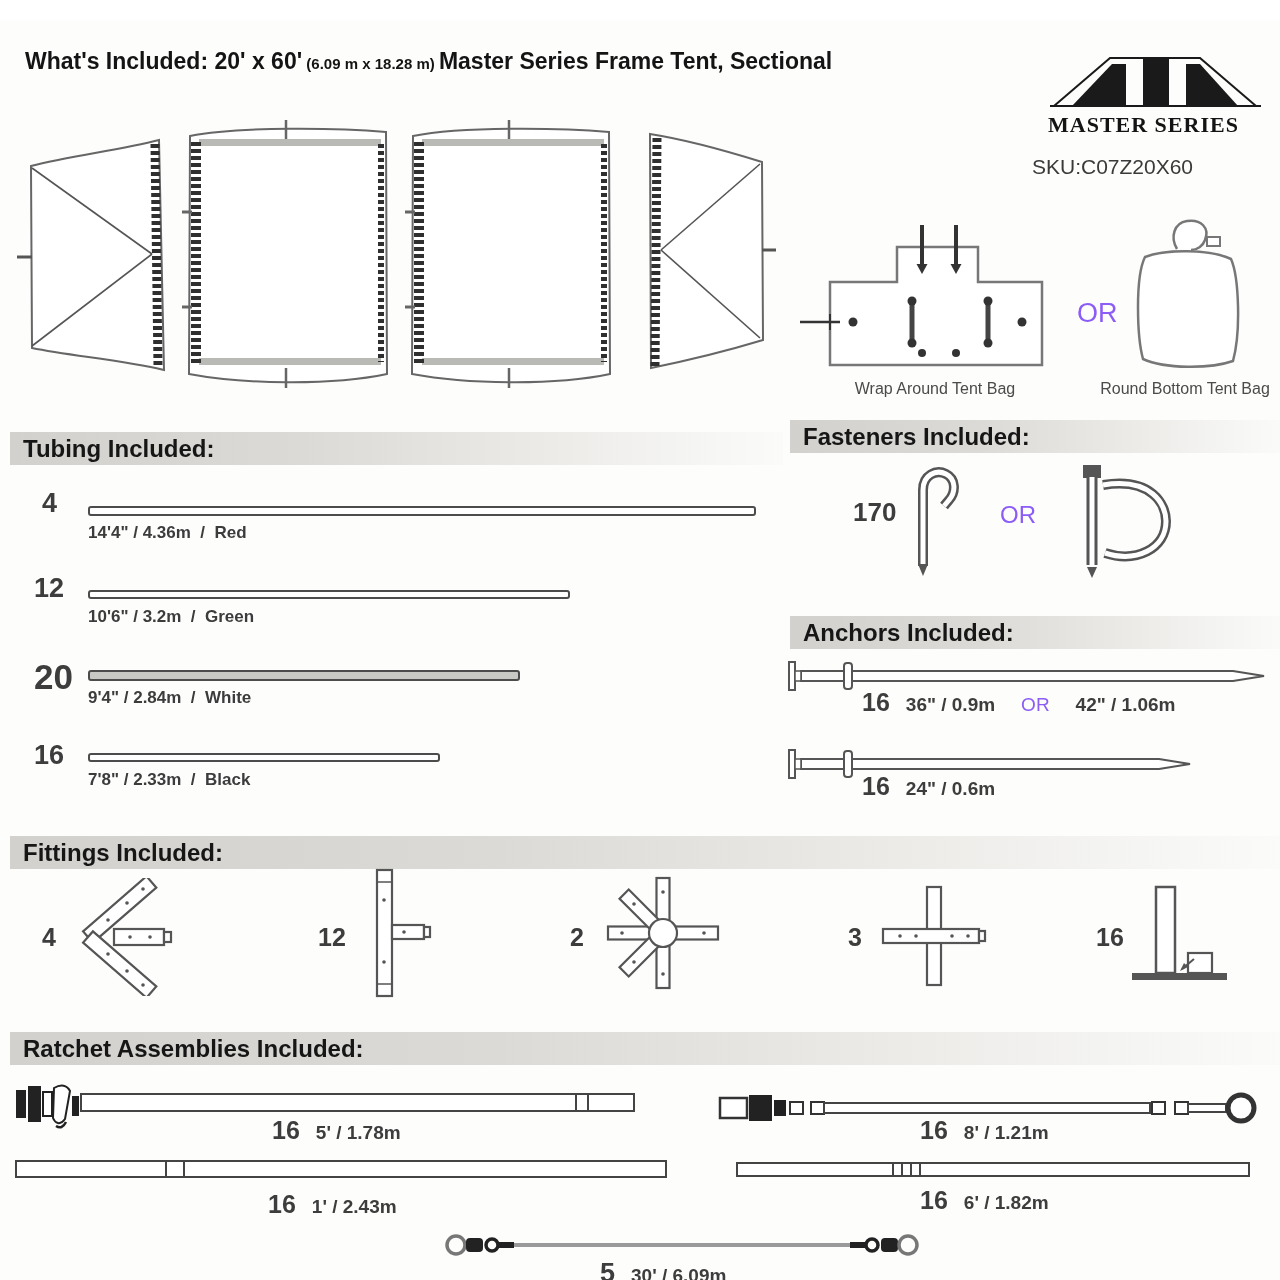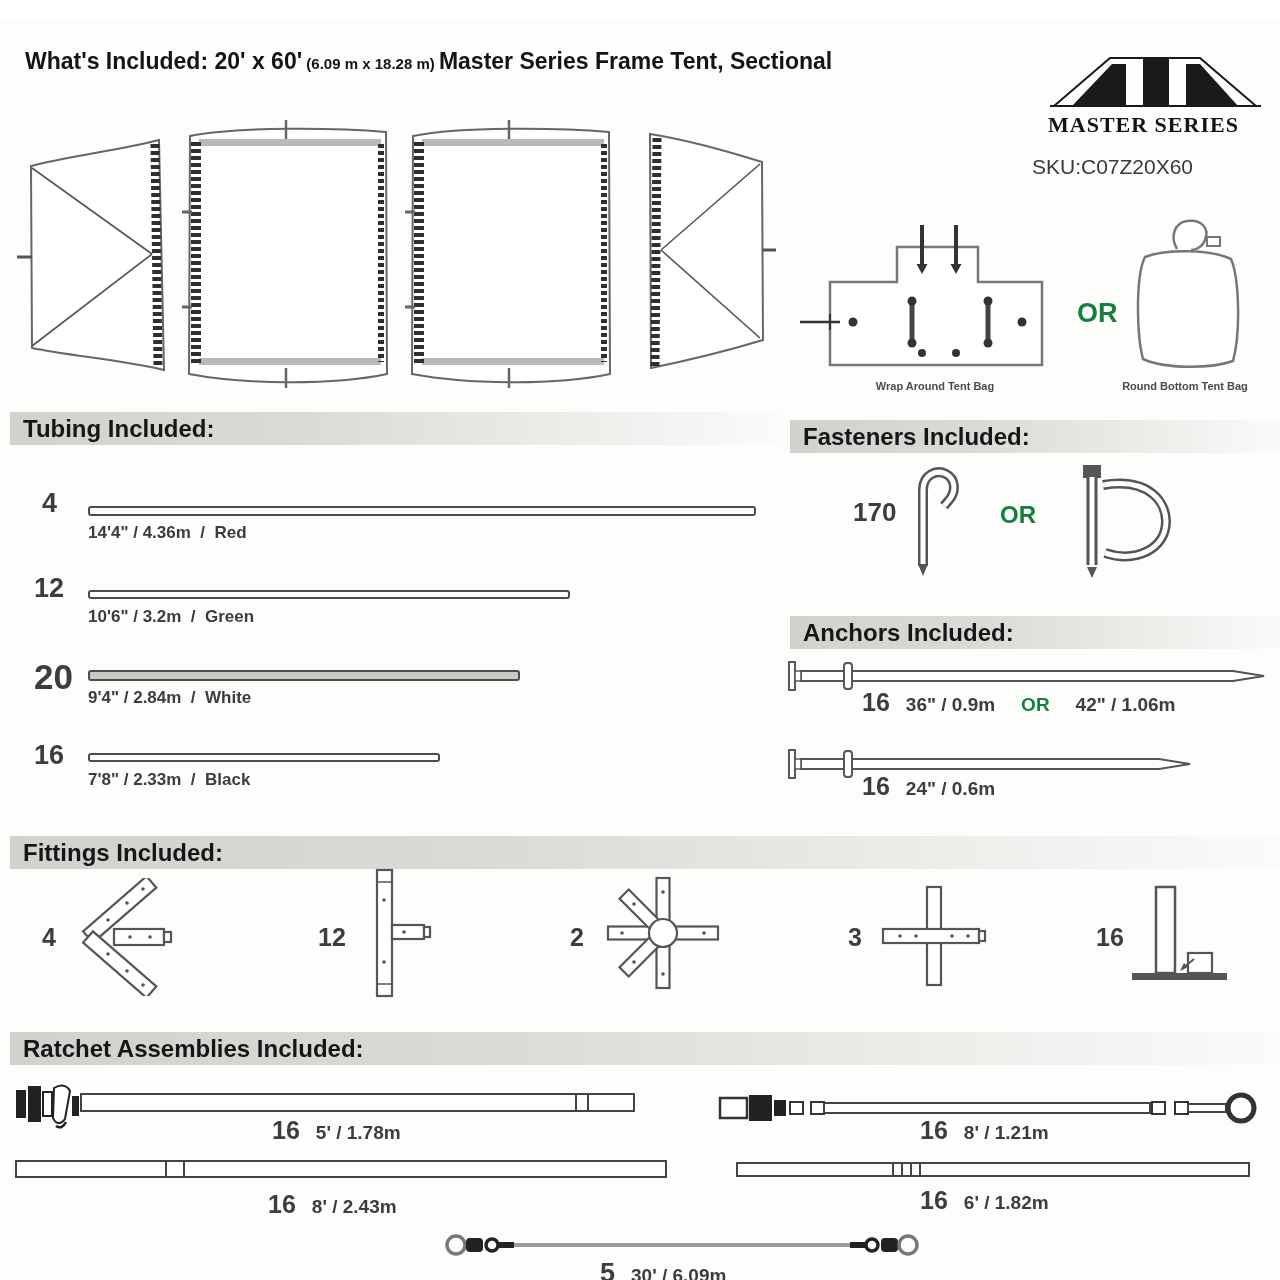--- a/index.html
+++ b/index.html
@@ -15,27 +15,27 @@
   .sku{font-size:21px;color:#3a3a3a;text-align:center;}
   
   .hdr{height:33px;line-height:33px;padding-left:13px;font-size:24px;font-weight:bold;color:#161616;
        background:linear-gradient(90deg,#d2d1cd 0%,#dbdad6 38%,#eceb e8 70%,#fbfbfa 100%);
        background:linear-gradient(90deg,#d2d1cd 0%,#dbdad6 38%,#ecebe8 70%,#fbfbfa 100%);}
   
   .tube{border:2px solid #4c4c4c;border-radius:3px;background:#fff;box-sizing:border-box;}
   .tube.gray{background:#c8c8c5;}
   .qty{font-weight:bold;color:#3d3d3d;}
   .tube-label{font-size:17px;font-weight:600;color:#3c3c3c;white-space:pre;}
-  .or{font-weight:bold;color:#15803d;}
+  .or{font-weight:normal;color:#8b5cf6;}
   .meas-row{display:flex;align-items:baseline;white-space:pre;}
   .meas-row .qty{font-size:25px;}
   .meas-row .size{font-size:19px;font-weight:600;color:#3d3d3d;margin-left:16px;}
   .meas-row .or{font-size:19px;margin-left:26px;}
   .meas-row .size2{font-size:19px;font-weight:600;color:#3d3d3d;margin-left:26px;}
-  .bag-label{font-size:11px;font-weight:bold;color:#4b4b4b;text-align:center;}
+  .bag-label{font-size:16px;font-weight:normal;color:#4b4b4b;text-align:center;}
   .note{font-size:26px;color:#9b9b9b;}
   svg{display:block;}
 </style>
 </head>
 <body>
 
 <div class="page">
 
   <div class="abs title" style="left:25px;top:28px;">
     <span>What's Included: 20' x 60'</span><span class="metric"> (6.09 m x 18.28 m) </span><span>Master Series Frame Tent, Sectional</span>
@@ -128,21 +128,21 @@
 
   <div class="abs" style="left:1125px;top:195px;">
     <svg width="125" height="158" viewBox="0 0 125 158">
       <path d="M20,42 C10,62 12,122 18,144 C40,154 85,154 108,146 C116,117 114,62 106,44 C85,34 40,34 20,42 Z" fill="#fff" stroke="#777" stroke-width="2.5"></path>
       <path d="M52,34 C45,22 49,8 62,6 C76,4 85,13 80,25 C78,31 72,35 66,35" fill="#fff" stroke="#777" stroke-width="2.5"></path>
       <rect x="82" y="22" width="13" height="9" fill="#fff" stroke="#777" stroke-width="2"></rect>
     </svg>
   </div>
   <div class="abs bag-label" style="left:1085px;top:360px;width:200px;">Round Bottom Tent Bag</div>
 
-  <div class="abs hdr" style="left:10px;top:392px;width:760px;">Tubing Included:</div>
+  <div class="abs hdr" style="left:10px;top:412px;width:760px;">Tubing Included:</div>
 
   <div class="abs qty" style="left:42px;top:468px;font-size:27px;">4</div>
   <div class="abs tube" style="left:88px;top:486px;width:668px;height:10px;"></div>
   <div class="abs tube-label" style="left:88px;top:503px;">14'4" / 4.36m  /  Red</div>
 
   <div class="abs qty" style="left:34px;top:553px;font-size:27px;">12</div>
   <div class="abs tube" style="left:88px;top:570px;width:482px;height:9px;"></div>
   <div class="abs tube-label" style="left:88px;top:587px;">10'6" / 3.2m  /  Green</div>
 
   <div class="abs qty" style="left:34px;top:637px;font-size:35px;">20</div>
@@ -351,21 +351,21 @@
 
   <div class="abs" style="left:14px;top:1138px;">
     <svg width="662" height="24" viewBox="0 0 662 24">
       <rect x="2" y="3" width="650" height="16" fill="#fff" stroke="#444" stroke-width="2"></rect>
       <line x1="152" y1="3" x2="152" y2="19" stroke="#444" stroke-width="2"></line>
       <line x1="170" y1="3" x2="170" y2="19" stroke="#444" stroke-width="2"></line>
     </svg>
   </div>
   <div class="abs meas-row" style="left:268px;top:1170px;">
     <span class="qty">16</span>
-    <span class="size">8' / 2.43m</span>
+    <span class="size">1' / 2.43m</span>
   </div>
 
   <div class="abs" style="left:735px;top:1140px;">
     <svg width="524" height="20" viewBox="0 0 524 20">
       <rect x="2" y="3" width="512" height="13" fill="#fff" stroke="#444" stroke-width="2"></rect>
       <rect x="158" y="3" width="9" height="13" fill="#fff" stroke="#444" stroke-width="2"></rect>
       <rect x="176" y="3" width="9" height="13" fill="#fff" stroke="#444" stroke-width="2"></rect>
     </svg>
   </div>
   <div class="abs meas-row" style="left:920px;top:1166px;">

